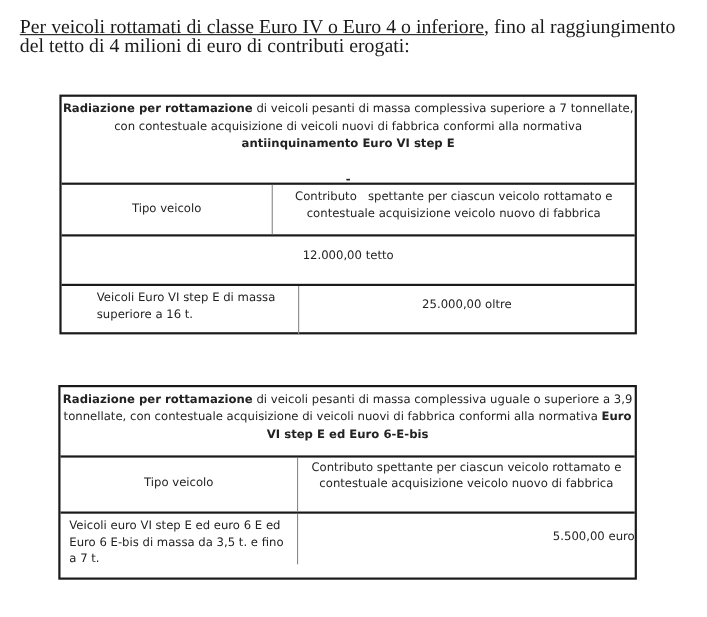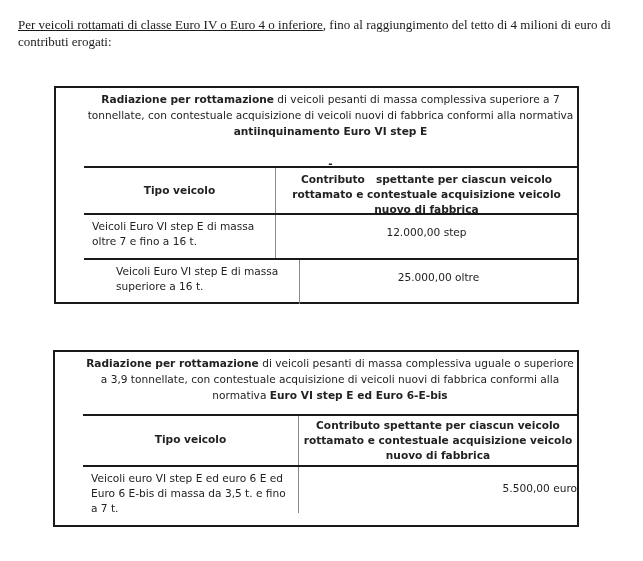--- a/index.html
+++ b/index.html
@@ -1,37 +1,36 @@
 <!DOCTYPE html>
 <html><head>
 <meta charset="utf-8">
 <style>
   html, body { margin: 0; padding: 0; background: #ffffff; }
   body { width: 643px; height: 561px; position: relative; overflow: hidden; color: #111; }
   .intro {
     position: absolute; left: 18px; top: 16px; width: 610px;
-    font-family: "Liberation Serif", serif; font-size: 13px; line-height: 17px; color: #1a1a1a;
+    font-family: "Liberation Serif", serif; font-size: 18px; line-height: 17px; color: #1a1a1a;
   }
   .intro u { text-decoration: underline; }
   .tbl {
     position: absolute; border: 2px solid #1a1a1a; box-sizing: border-box;
     font-family: "DejaVu Sans", sans-serif; font-size: 10.6px; color: #222;
     border-collapse: collapse;
-    padding-left: 28px;
   }
   .tbl .cap {
     text-align: center; line-height: 16px; border-bottom: 2px solid #1a1a1a; box-sizing: border-box;
     padding-top: 3px;
   }
   .tbl .cap b { font-weight: bold; }
   .tbl .row { display: flex; border-bottom: 2px solid #1a1a1a; box-sizing: border-box; }
   .tbl .row:last-child { border-bottom: none; }
   .tbl .c1 { border-right: 1px solid #888; box-sizing: border-box; padding: 4px 6px 0 8px; line-height: 15px; }
   .tbl .c2 { flex: 1; box-sizing: border-box; text-align: center; line-height: 15px; padding-top: 4px; }
-  .hdr .c1, .hdr .c2 { font-weight: bold; }
+  .hdr .c1, .hdr .c2 { font-weight: normal; }
   .hdr .c1 { display: flex; align-items: center; justify-content: center; text-align: center; padding: 0; }
   #t1 { left: 54px; top: 86px; width: 525px; height: 218px; }
   #t1 .cap { height: 80px; }
   #t1 .c1 { width: 192px; }
   #t1 .hdr { height: 47px; }
   #t1 .hdr .c2 { padding-top: 4px; }
   #t1 .r1 { height: 45px; }
   #t1 .r2 { height: 44px; margin-left: 24px; }
   #t1 .r1 .c2, #t1 .r2 .c2 { padding-top: 10px; }
   #t2 { left: 53px; top: 350px; width: 526px; height: 177px; }
@@ -55,22 +54,21 @@
     <b>Radiazione per rottamazione</b><span> di veicoli pesanti di massa complessiva superiore a 7 tonnellate, con contestuale acquisizione di veicoli nuovi di fabbrica conformi alla normativa</span><br>
     <b>antiinquinamento Euro VI step E</b><br>
     <br>
     <b>-</b>
   </div>
   <div class="row hdr">
     <div class="c1">Tipo veicolo</div>
     <div class="c2" style="white-space:pre-wrap">Contributo   spettante per ciascun veicolo rottamato e contestuale acquisizione veicolo nuovo di fabbrica</div>
   </div>
   <div class="row r1">
-    <div class="c1">Veicoli Euro VI step E di massa oltre 7 e fino a 16 t.</div>
-    <div class="c2">12.000,00 step</div>
+    <div class="c2">12.000,00 tetto</div>
   </div>
   <div class="row r2">
     <div class="c1">Veicoli Euro VI step E di massa superiore a 16 t.</div>
     <div class="c2">25.000,00 oltre</div>
   </div>
 </div>
 
 <div class="tbl" id="t2">
   <div class="cap">
     <b>Radiazione per rottamazione</b><span> di veicoli pesanti di massa complessiva uguale o superiore a 3,9 tonnellate, con contestuale acquisizione di veicoli nuovi di fabbrica conformi alla normativa </span><b>Euro VI step E ed Euro 6-E-bis</b><br>

